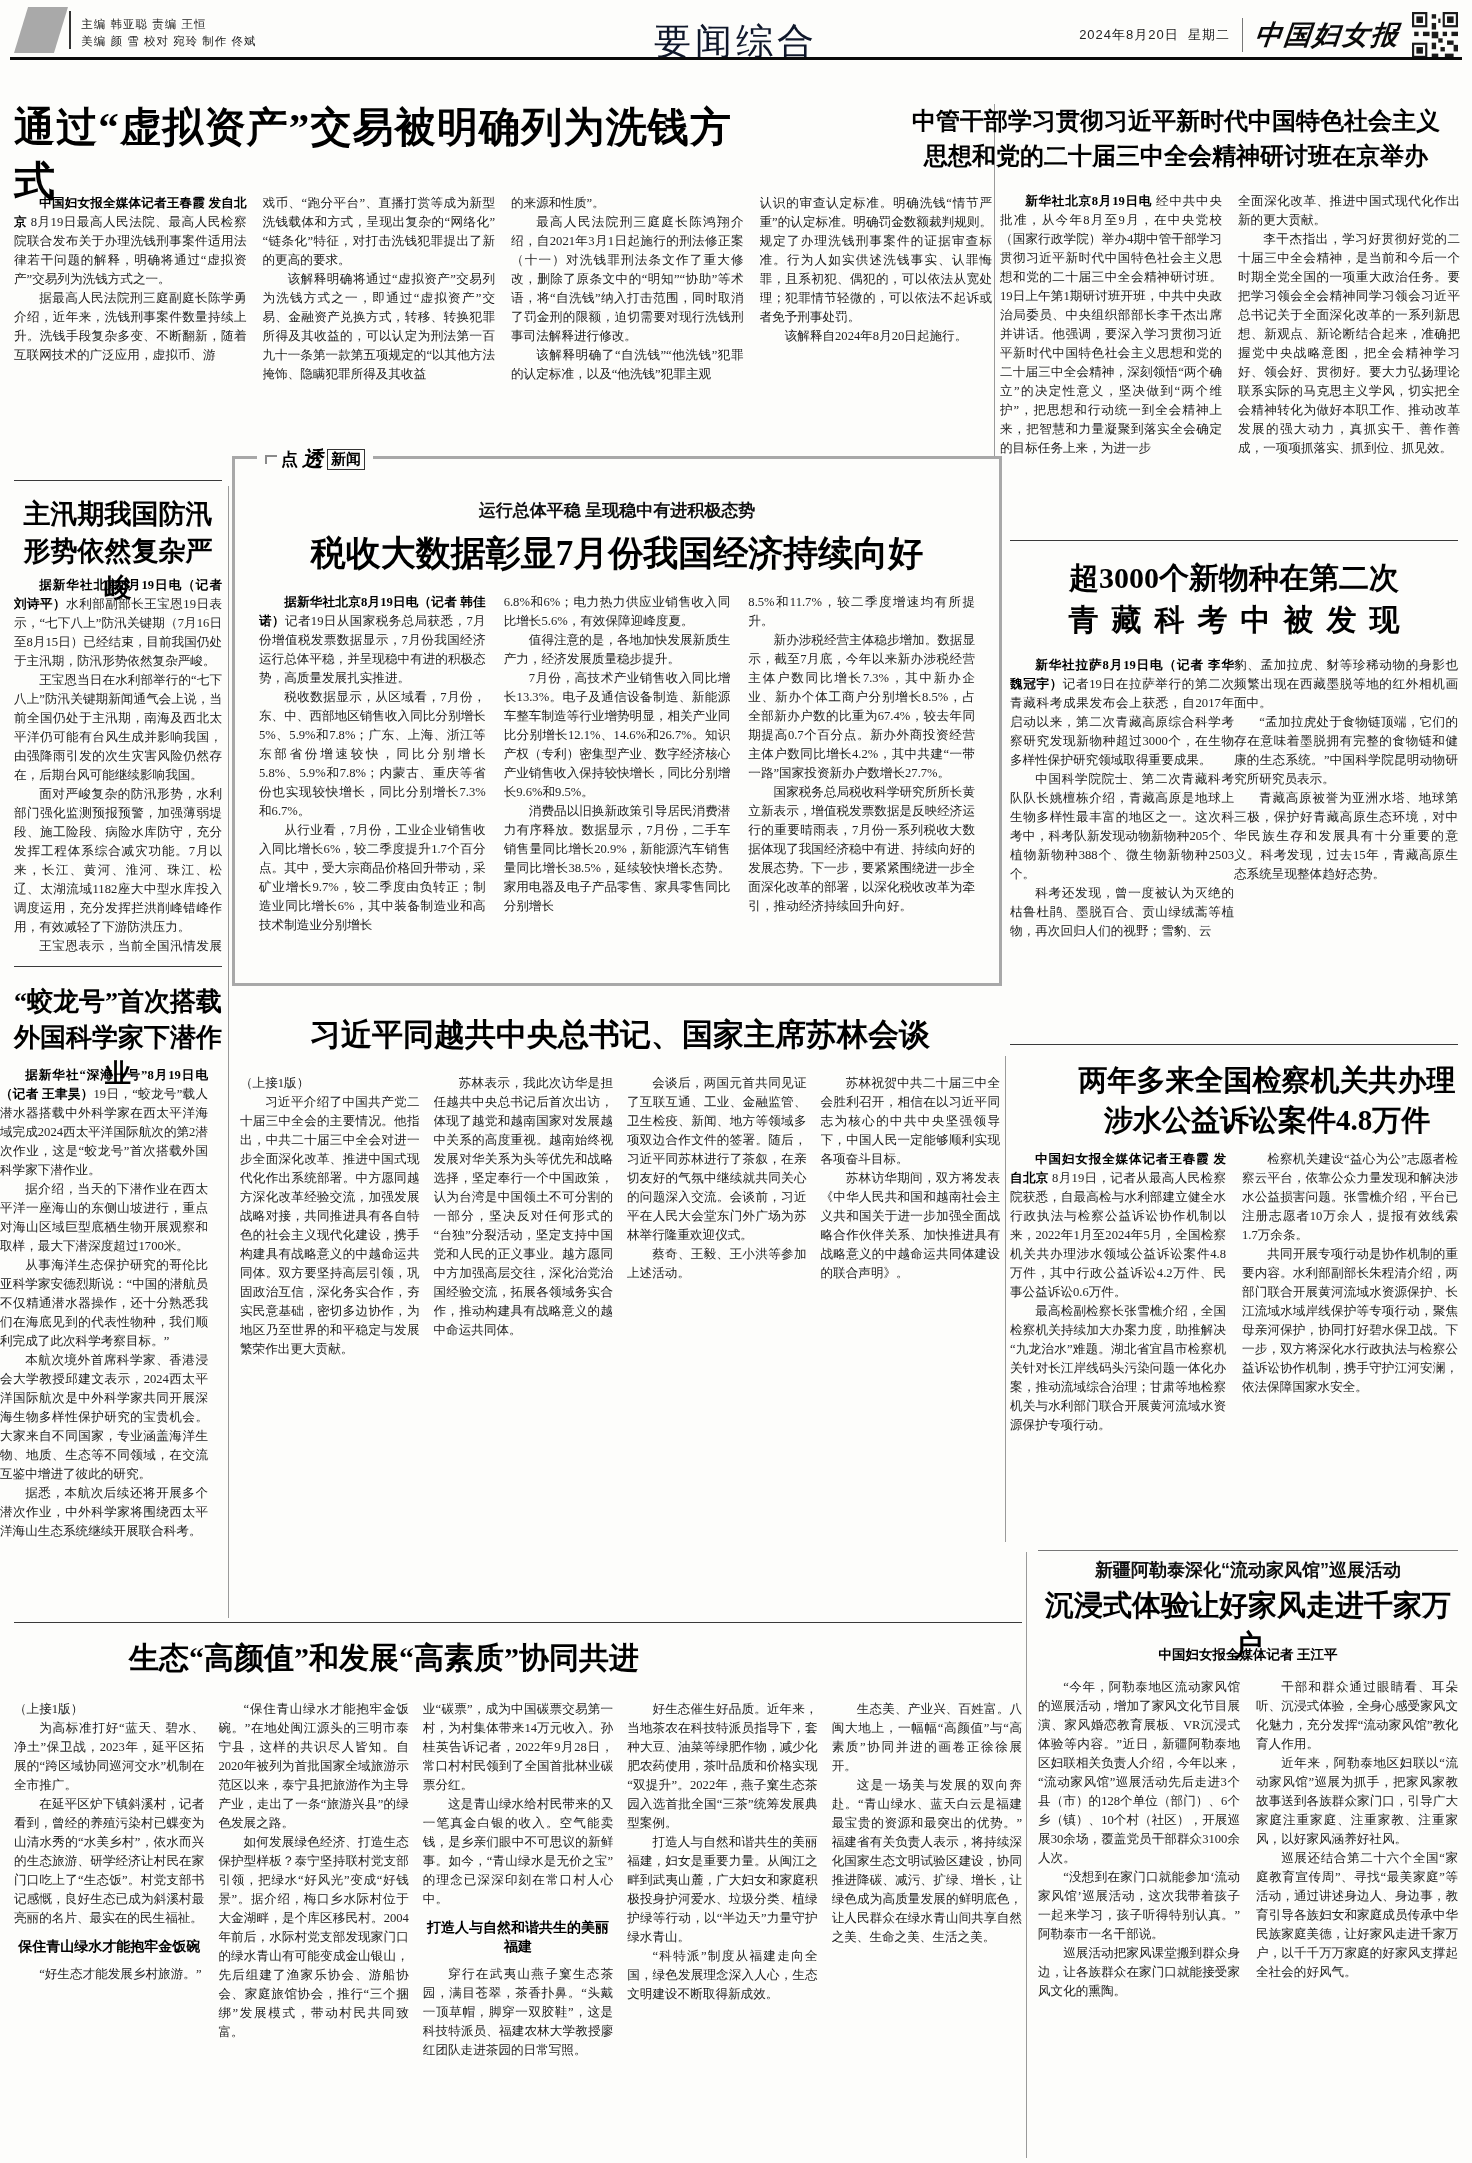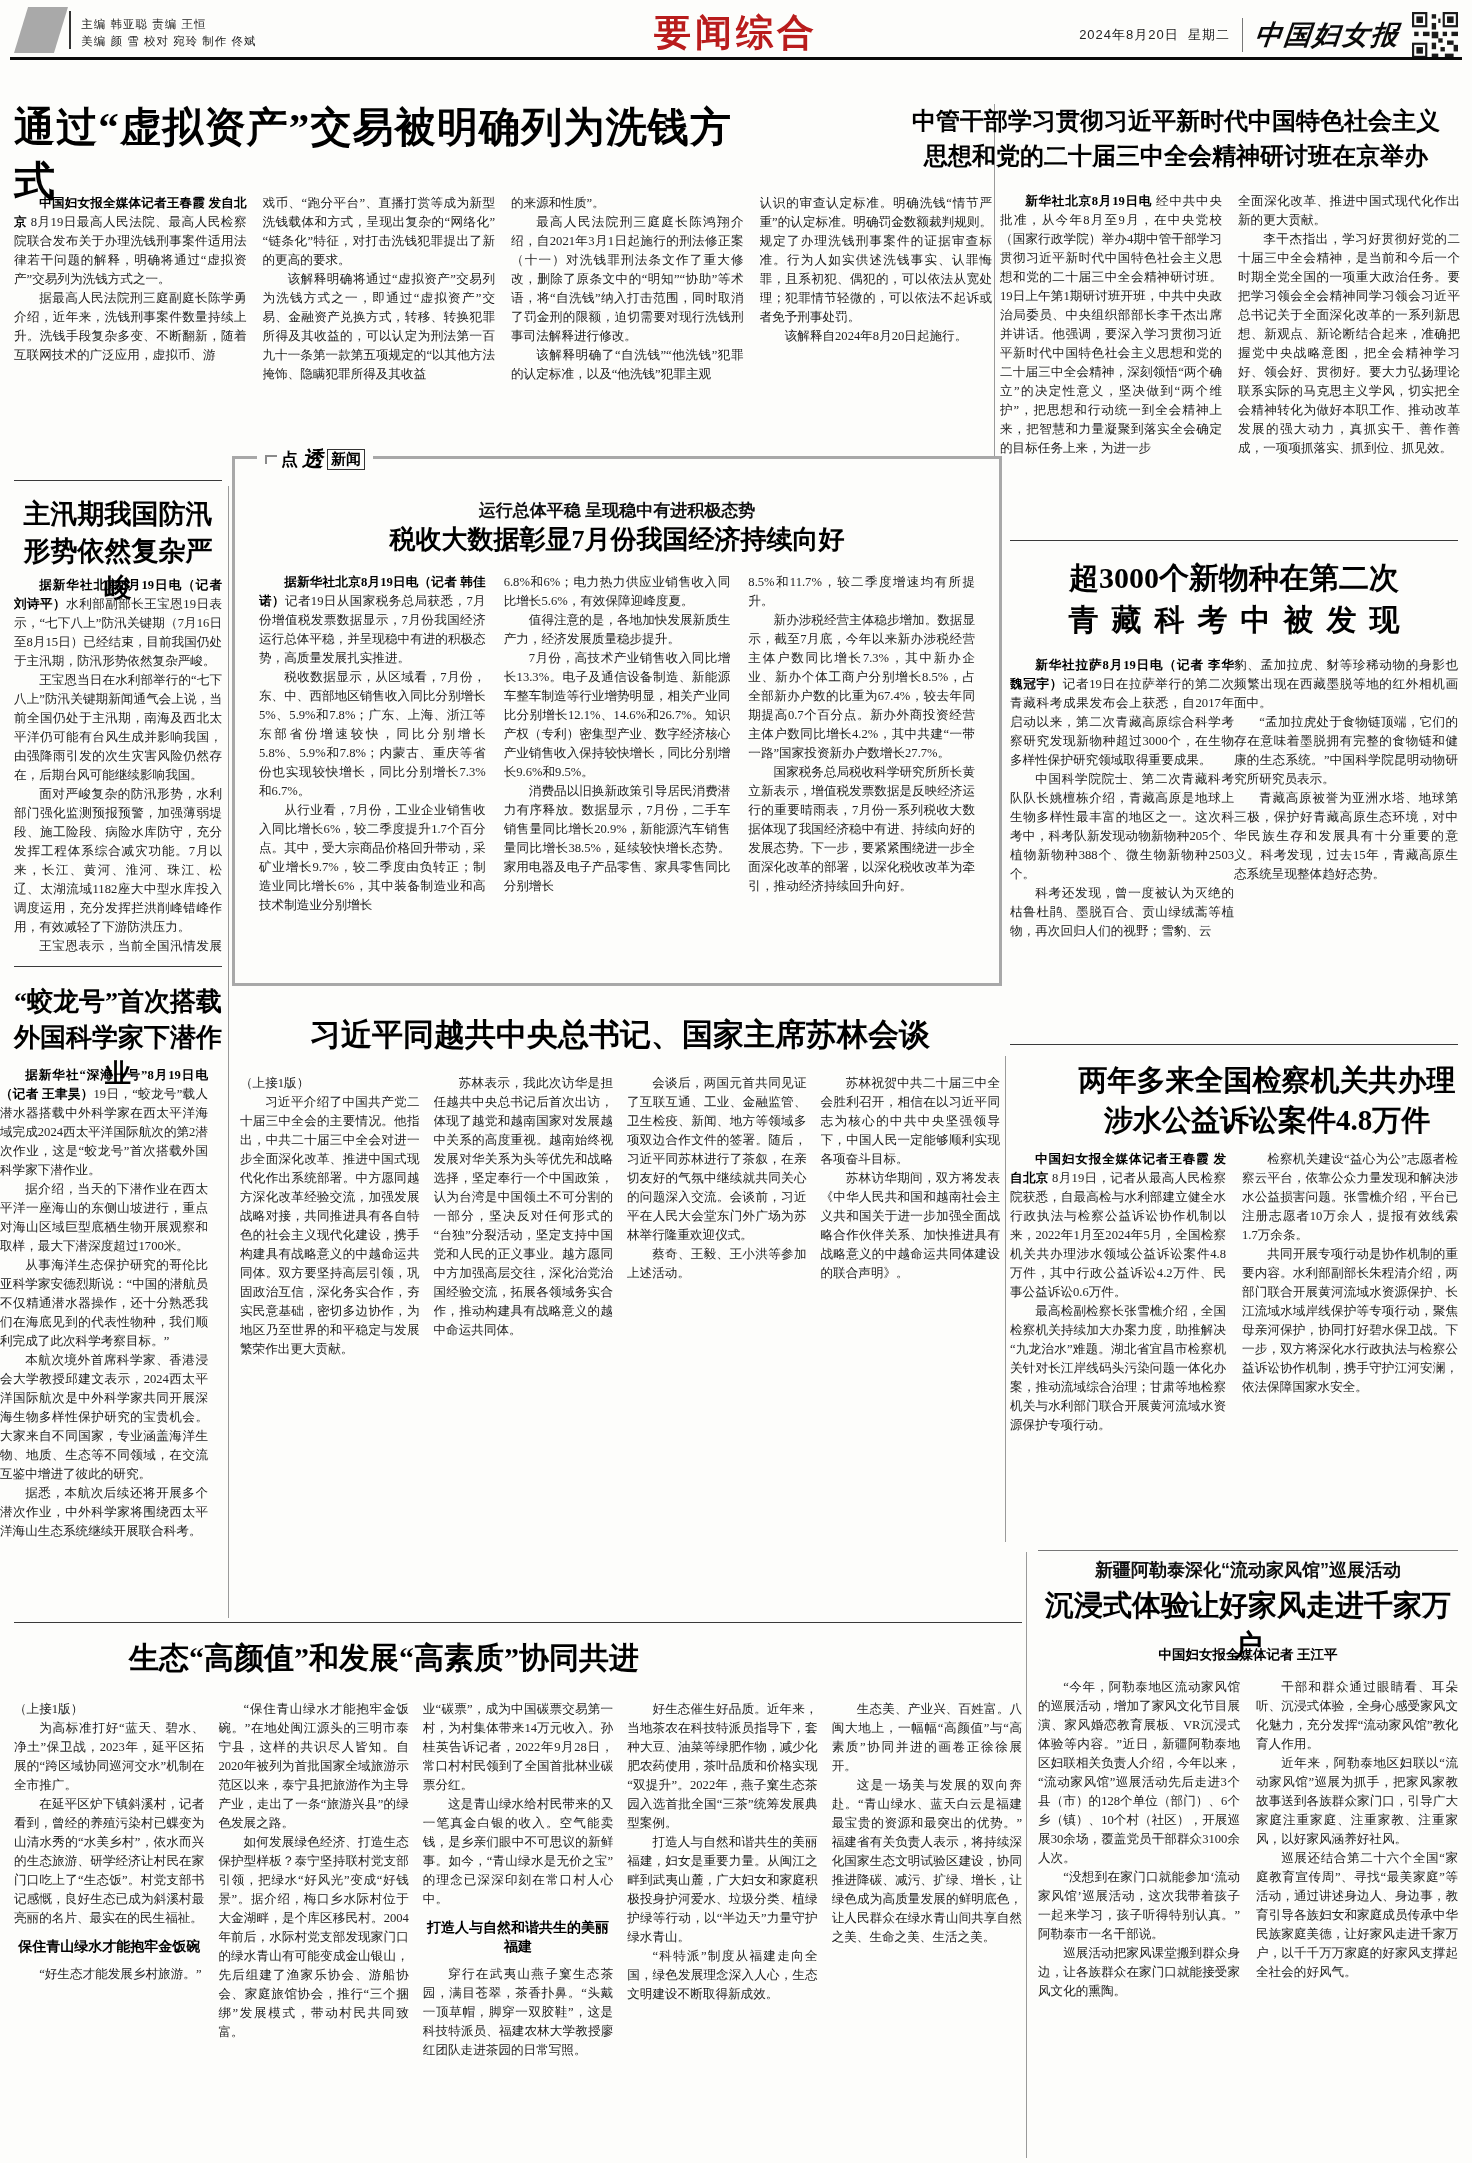--- a/index.html
+++ b/index.html
@@ -9,22 +9,22 @@
   .abs{position:absolute}
   .hline{position:absolute;height:1px;background:#3a3a3a}
   .vline{position:absolute;width:1px;background:#9a9a9a}
   
   .hdr{position:absolute;left:14px;top:6px;width:1444px;height:48px;font-family:"Liberation Sans",sans-serif}
   .pn-wrap{position:absolute;left:0;top:0;display:flex;align-items:center;height:48px}
   .pn-tri{width:54px;height:46px;background:#a9a9a9;clip-path:polygon(26% 0,100% 0,74% 100%,0 100%)}
   .pn-num{margin-left:-34px;font-size:42px;font-weight:900;color:#0b0b0b;line-height:46px}
   .pn-bar{width:2px;height:38px;background:#333;margin:0 10px 0 12px}
   .staff{font-size:11.5px;line-height:17px;color:#222;letter-spacing:1px;padding-top:6px}
-  .sec-title{position:absolute;left:50%;top:2px;transform:translateX(-50%);
-             font-family:"Liberation Serif",serif;font-size:37px;font-weight:700;color:#b91c1c;letter-spacing:4px}
+  .sec-title{position:absolute;left:50%;top:11px;transform:translateX(-50%);
+             font-family:"Liberation Serif",serif;font-size:37px;font-weight:400;color:#0f172a;letter-spacing:4px}
   .hdr-right{position:absolute;right:0;top:6px;display:flex;align-items:center;gap:12px}
   .hdr-date{font-size:13px;color:#222;letter-spacing:1px}
   .hdr-bar{width:1px;height:34px;background:#777}
   .paper-logo{font-family:"Liberation Serif",serif;font-size:27px;font-weight:900;font-style:italic;
               transform:skewX(-6deg);letter-spacing:2px;color:#0a0a0a;white-space:nowrap}
   .hdr-rule{position:absolute;left:10px;top:57px;width:1452px;height:3px;background:#0a0a0a}
   
   .kicker{font-family:"Liberation Sans",sans-serif;font-weight:bold;text-align:center;color:#111}
   .hl{font-weight:900;color:#000;text-align:center}
   .cols{display:flex}
@@ -153,21 +153,21 @@
   <div class="vline" style="left:228px;top:486px;height:1132px"></div>
 
   <div class="taxbox">
     <div class="boxlabel">
       <span class="dt-tick"></span>
       <span class="dt-dian">点</span>
       <span class="dt-tou">透</span>
       <span class="dt-xw">新闻</span>
     </div>
     <div class="kicker" style="font-size:17px;margin-top:40px">运行总体平稳 呈现稳中有进积极态势</div>
-    <div class="hl" style="font-size:26px;margin-top:0">税收大数据彰显7月份我国经济持续向好</div>
+    <div class="hl" style="font-size:35px;margin-top:8px">税收大数据彰显7月份我国经济持续向好</div>
     <div class="cols" style="margin:16px 24px 0;height:372px;gap:18px">
       <div class="col">
           <p><b>据新华社北京8月19日电（记者 韩佳诺）</b>记者19日从国家税务总局获悉，7月份增值税发票数据显示，7月份我国经济运行总体平稳，并呈现稳中有进的积极态势，高质量发展扎实推进。</p>
           <p>税收数据显示，从区域看，7月份，东、中、西部地区销售收入同比分别增长5%、5.9%和7.8%；广东、上海、浙江等东部省份增速较快，同比分别增长5.8%、5.9%和7.8%；内蒙古、重庆等省份也实现较快增长，同比分别增长7.3%和6.7%。</p>
           <p>从行业看，7月份，工业企业销售收入同比增长6%，较二季度提升1.7个百分点。其中，受大宗商品价格回升带动，采矿业增长9.7%，较二季度由负转正；制造业同比增长6%，其中装备制造业和高技术制造业分别增长</p>
         </div>
       <div class="col">
           <p class="cont">6.8%和6%；电力热力供应业销售收入同比增长5.6%，有效保障迎峰度夏。</p>
           <p>值得注意的是，各地加快发展新质生产力，经济发展质量稳步提升。</p>
           <p>7月份，高技术产业销售收入同比增长13.3%。电子及通信设备制造、新能源车整车制造等行业增势明显，相关产业同比分别增长12.1%、14.6%和26.7%。知识产权（专利）密集型产业、数字经济核心产业销售收入保持较快增长，同比分别增长9.6%和9.5%。</p>

